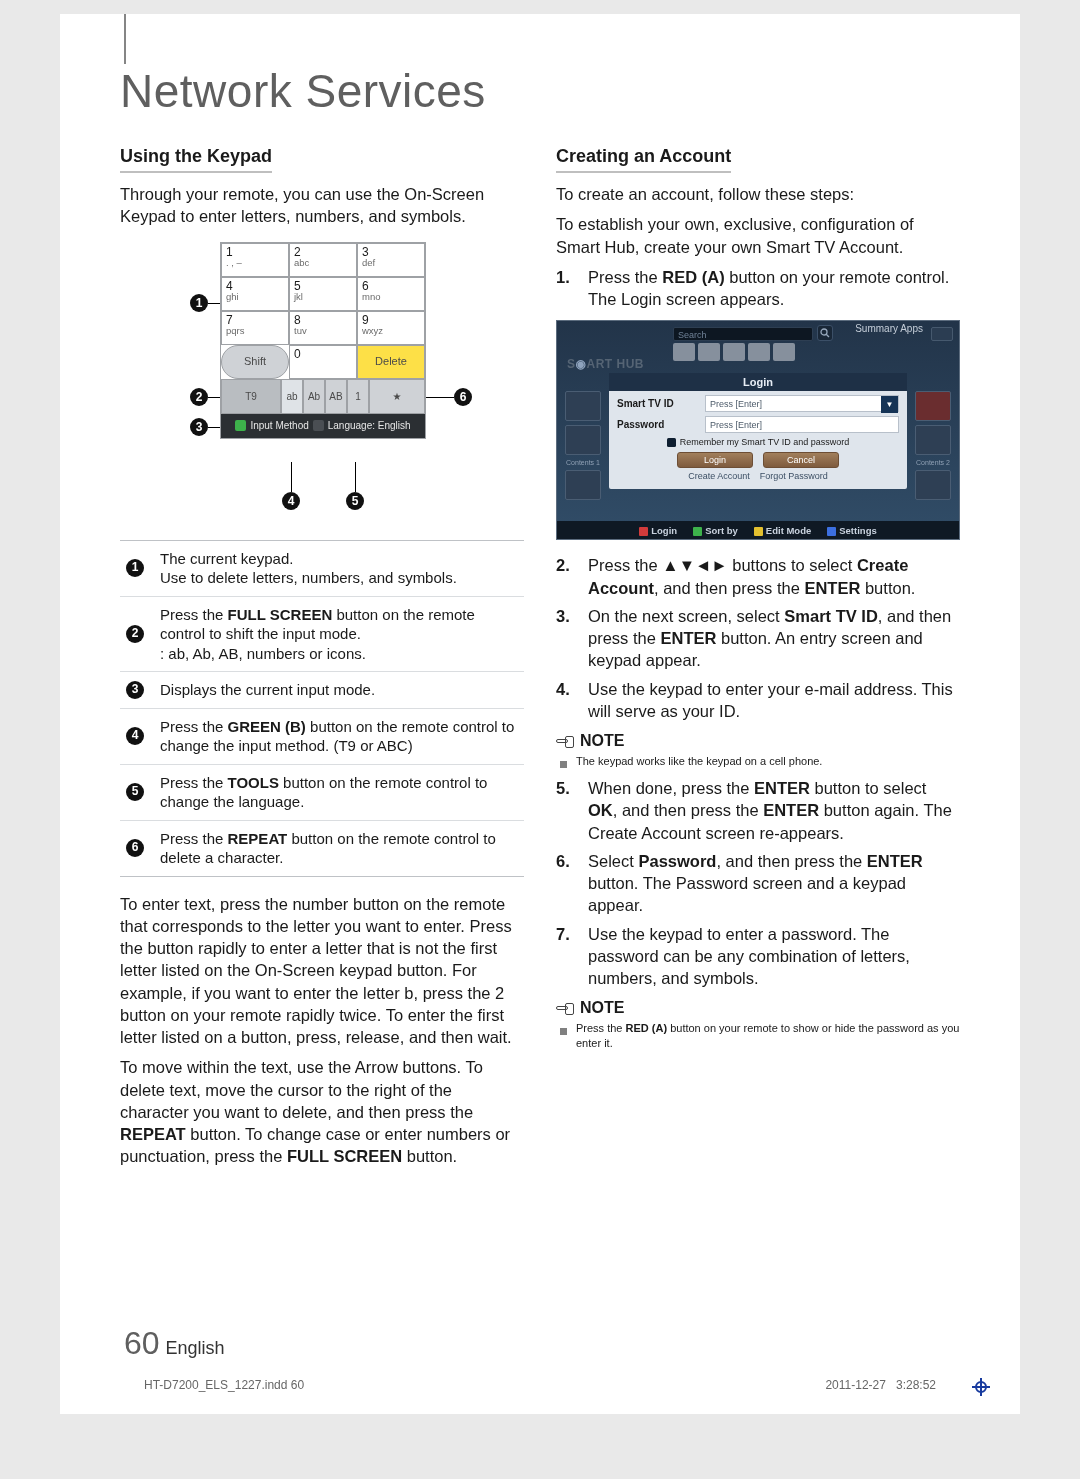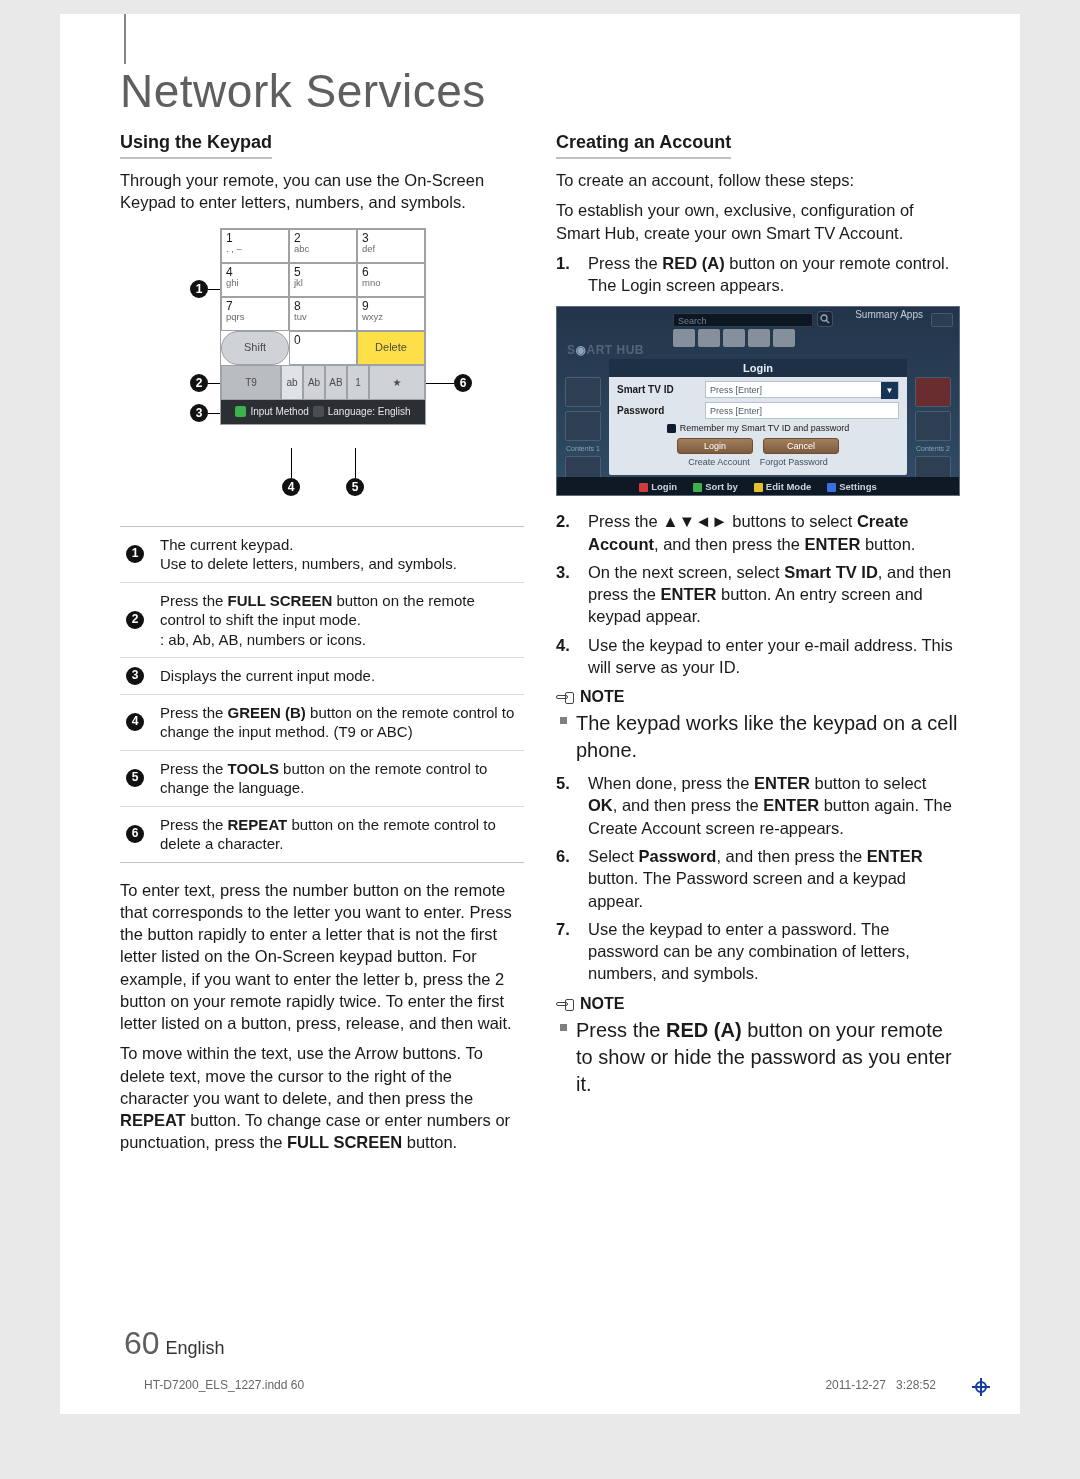--- a/index.html
+++ b/index.html
@@ -39,21 +39,21 @@
   }
   .content{
     position:absolute;
     left:60px; top:50px; right:60px;
   }
   h1{
     font-weight:300;
     font-size:46px;
     letter-spacing:.5px;
     color:#5f5f5f;
-    margin:0 0 14px 0;
+    margin:0 0 28px 0;
   }
   .cols{
     display:flex;
     gap:32px;
   }
   .col{flex:1;min-width:0;}
   h2{
     font-size:18px;
     font-weight:700;
     margin:0 0 4px 0;
@@ -185,31 +185,31 @@
     width:18px;height:14px;position:relative;display:inline-block;
   }
   .hand:before{
     content:"";position:absolute;left:0;top:5px;width:10px;height:2px;border:1px solid #444;border-radius:2px;
   }
   .hand:after{
     content:"";position:absolute;left:9px;top:2px;width:7px;height:10px;border:1px solid #444;border-radius:2px;
   }
   ul.note{list-style:none;padding:0;margin:4px 0 8px 0;}
   ul.note li{
-    font-size:20px;line-height:1.35;padding-left:20px;position:relative;margin:3px 0;
+    font-size:11px;line-height:1.35;padding-left:20px;position:relative;margin:3px 0;
   }
   ul.note li:before{
     content:"";position:absolute;left:4px;top:7px;width:7px;height:7px;background:#808080;
   }
 
   
   .login-fig{
     margin:10px 0 14px 0;
     width:100%;
-    height:190px;
+    height:220px;
     background:linear-gradient(#223449,#314d68);
     border:1px solid #5c6c7e;
     position:relative;
     color:#dbe3ec;
     font-size:10px;
   }
   .lf-search{
     position:absolute;left:116px;top:6px;height:14px;width:140px;
     background:#0d1722;border:1px solid #2d3e52;border-radius:2px;
     font-size:9px;padding-left:4px;line-height:14px;color:#6f8196;

